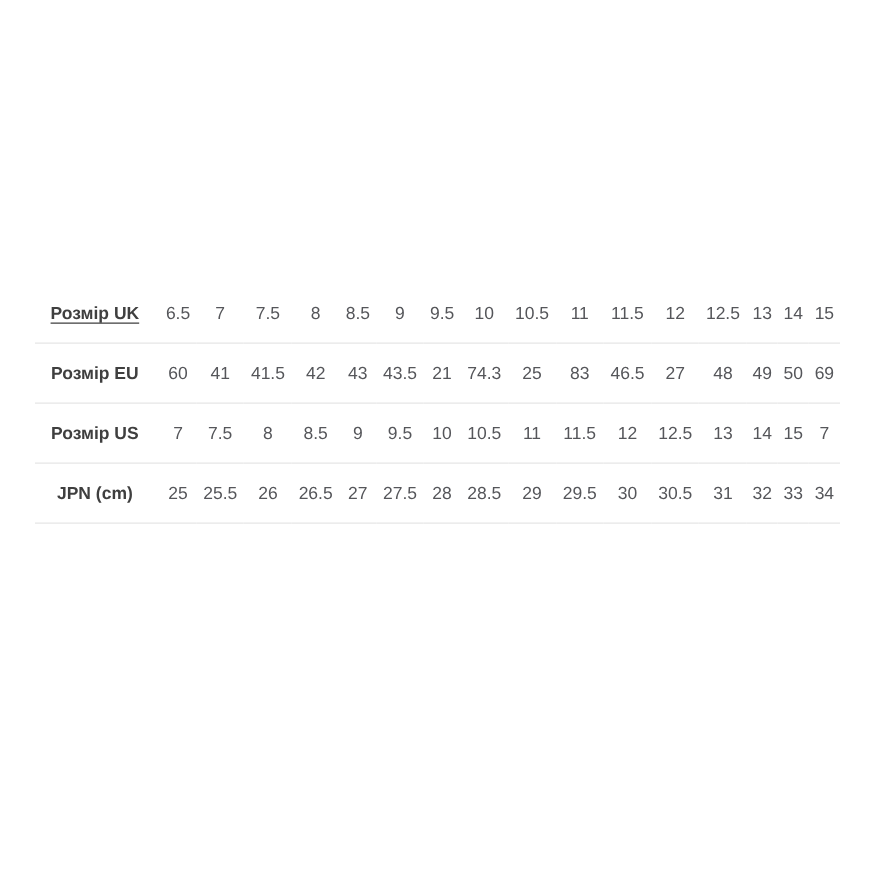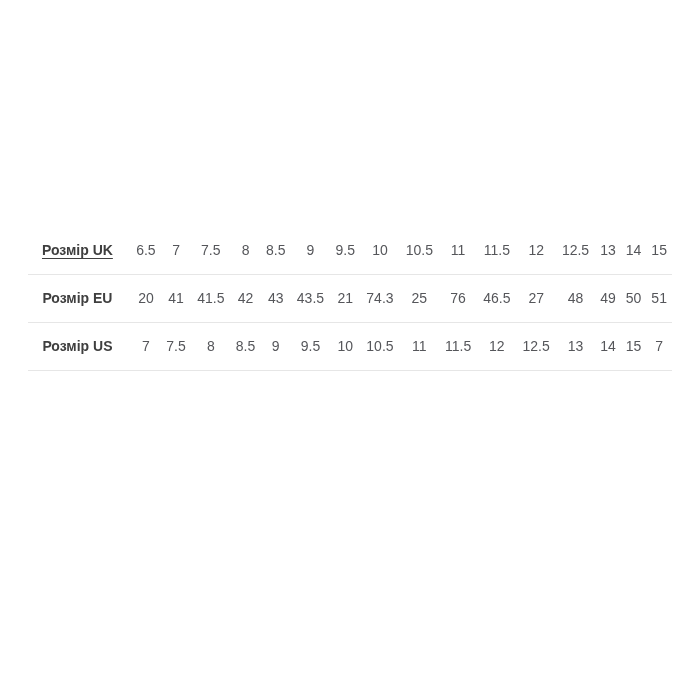--- a/index.html
+++ b/index.html
@@ -76,52 +76,71 @@
             <td>11</td>
             <td>11.5</td>
             <td>12</td>
             <td>12.5</td>
             <td>13</td>
             <td>14</td>
             <td>15</td>
           </tr>
           <tr>
             <th>Розмір EU</th>
-            <td>20</td>
+            <td>60</td>
             <td>41</td>
             <td>41.5</td>
             <td>42</td>
             <td>43</td>
             <td>43.5</td>
             <td>21</td>
             <td>74.3</td>
             <td>25</td>
-            <td>76</td>
+            <td>83</td>
             <td>46.5</td>
             <td>27</td>
             <td>48</td>
             <td>49</td>
             <td>50</td>
-            <td>51</td>
+            <td>69</td>
           </tr>
           <tr>
             <th>Розмір US</th>
             <td>7</td>
             <td>7.5</td>
             <td>8</td>
             <td>8.5</td>
             <td>9</td>
             <td>9.5</td>
             <td>10</td>
             <td>10.5</td>
             <td>11</td>
             <td>11.5</td>
             <td>12</td>
             <td>12.5</td>
             <td>13</td>
             <td>14</td>
             <td>15</td>
             <td>7</td>
           </tr>
+          <tr>
+            <th>JPN (cm)</th>
+            <td>25</td>
+            <td>25.5</td>
+            <td>26</td>
+            <td>26.5</td>
+            <td>27</td>
+            <td>27.5</td>
+            <td>28</td>
+            <td>28.5</td>
+            <td>29</td>
+            <td>29.5</td>
+            <td>30</td>
+            <td>30.5</td>
+            <td>31</td>
+            <td>32</td>
+            <td>33</td>
+            <td>34</td>
+          </tr>
         </tbody>
     </table>
   </div>
 </div>
 
 </body></html>

